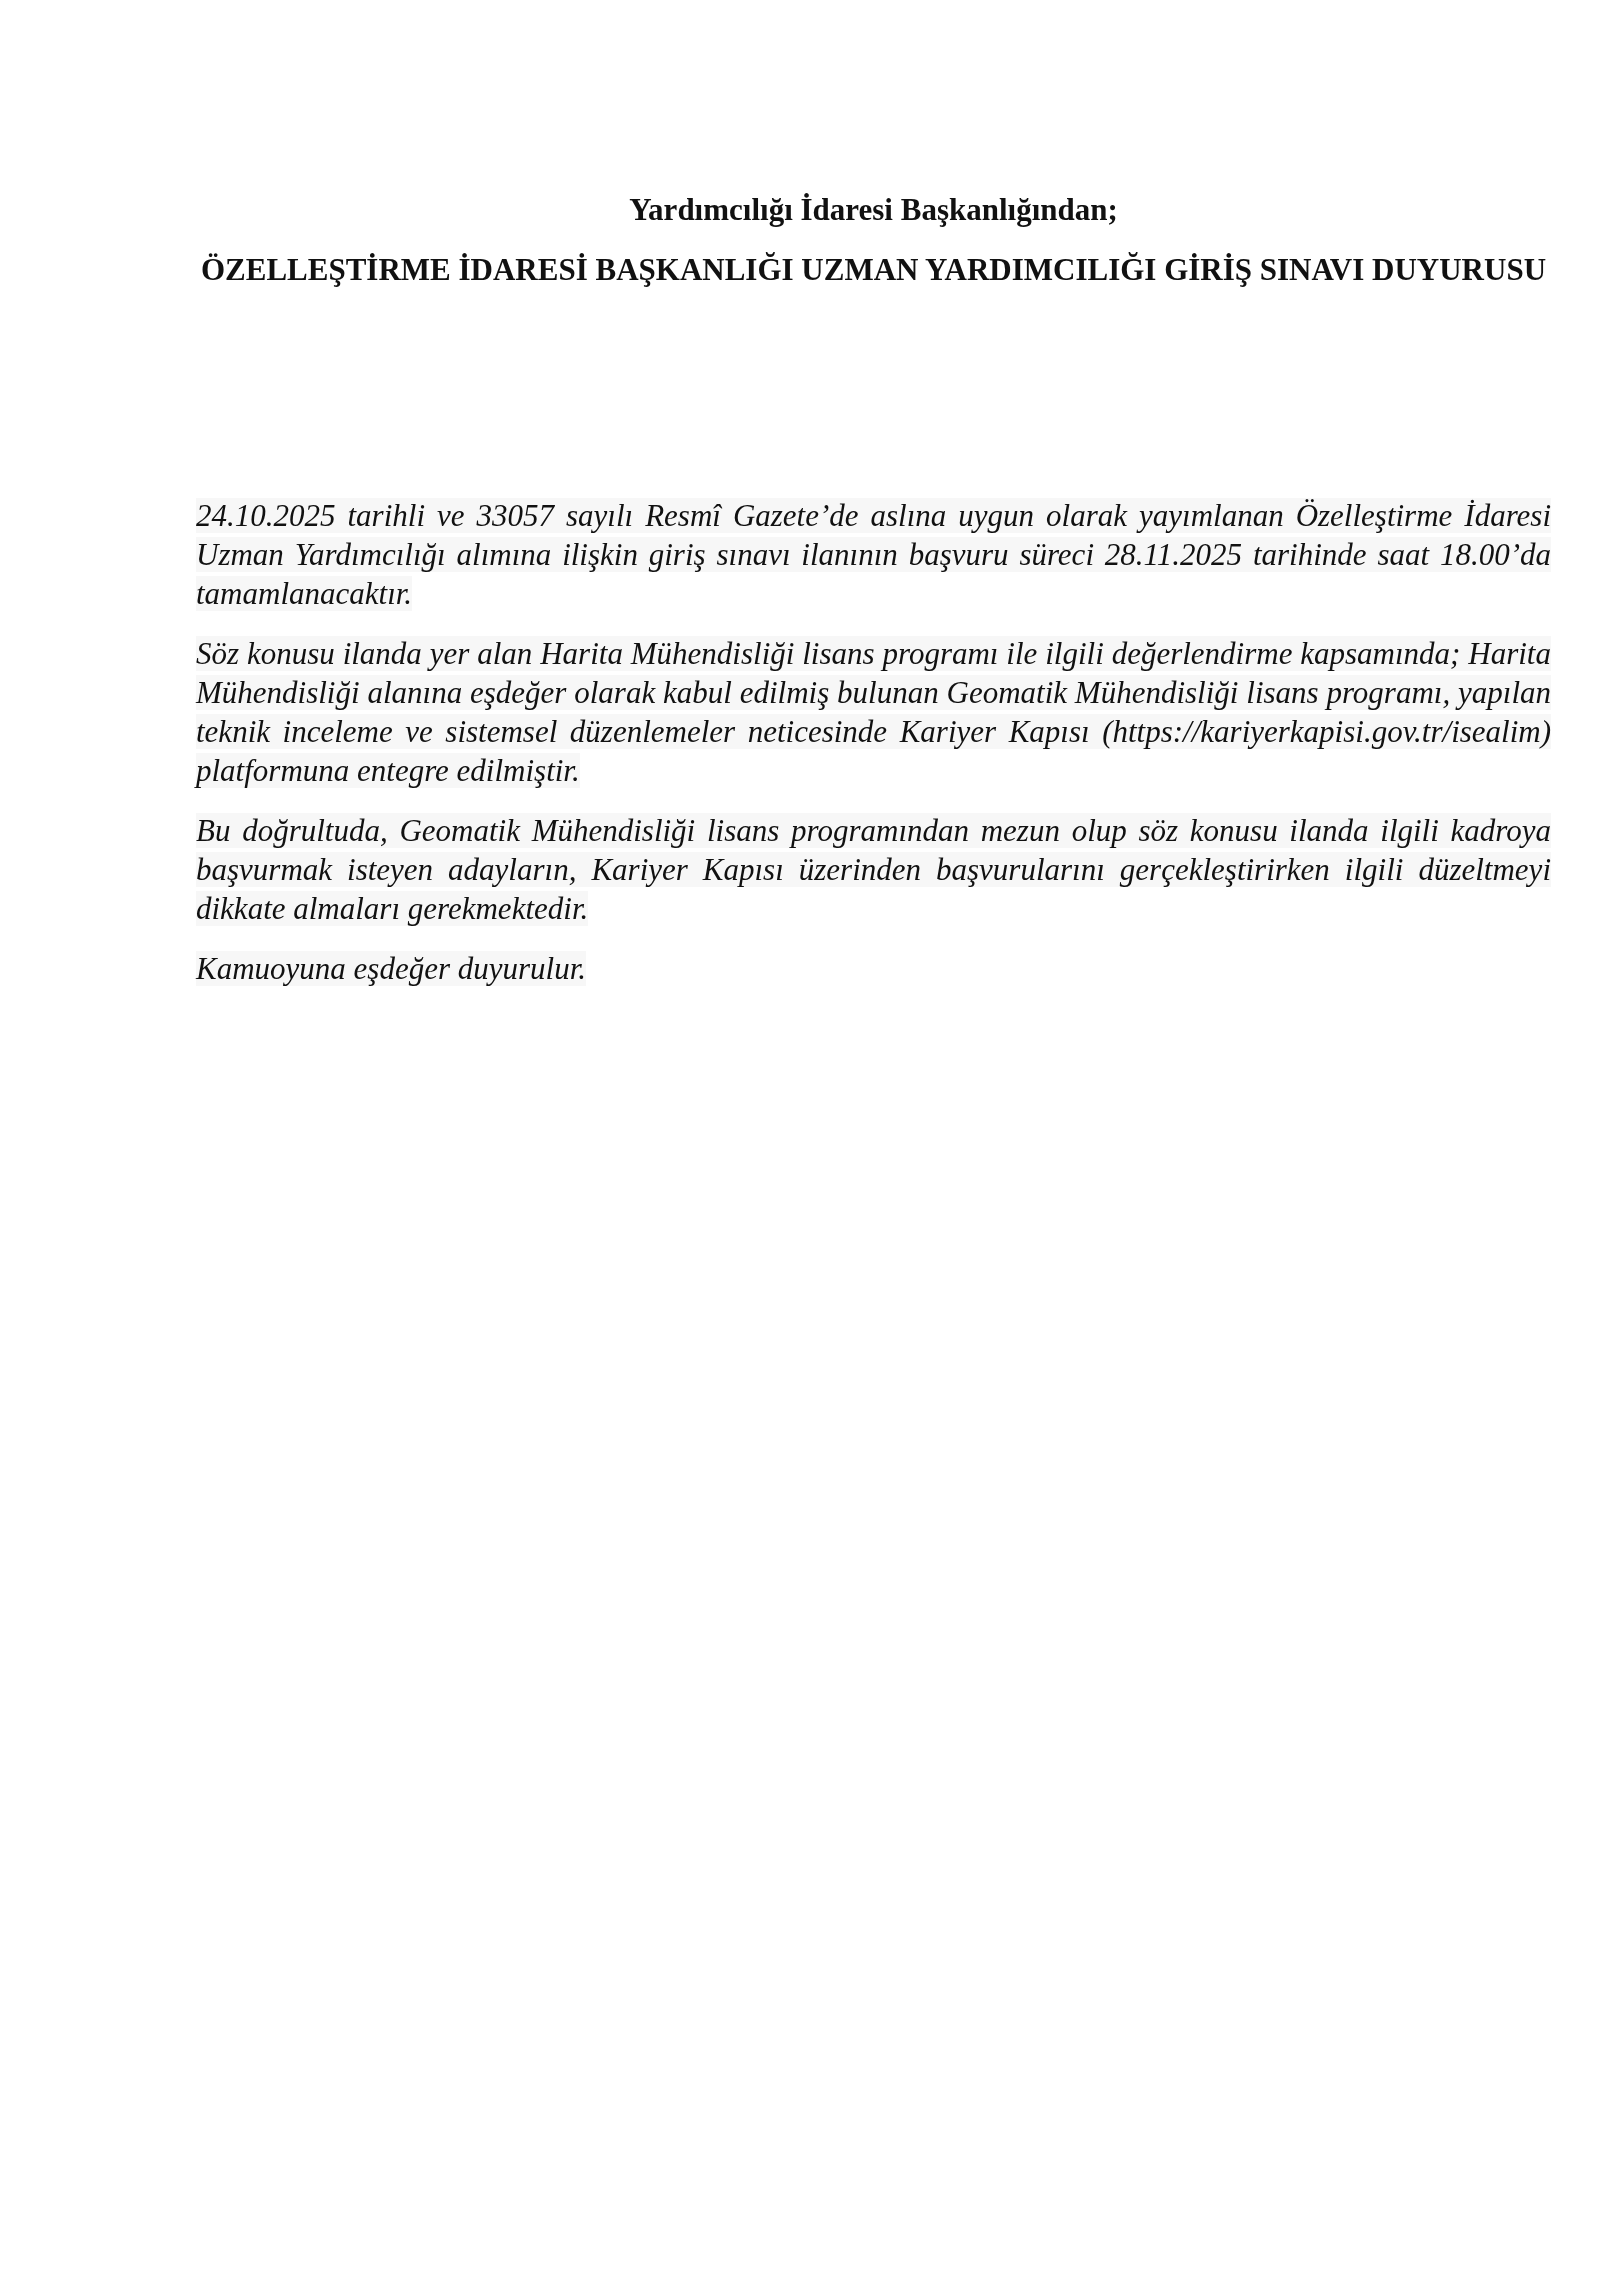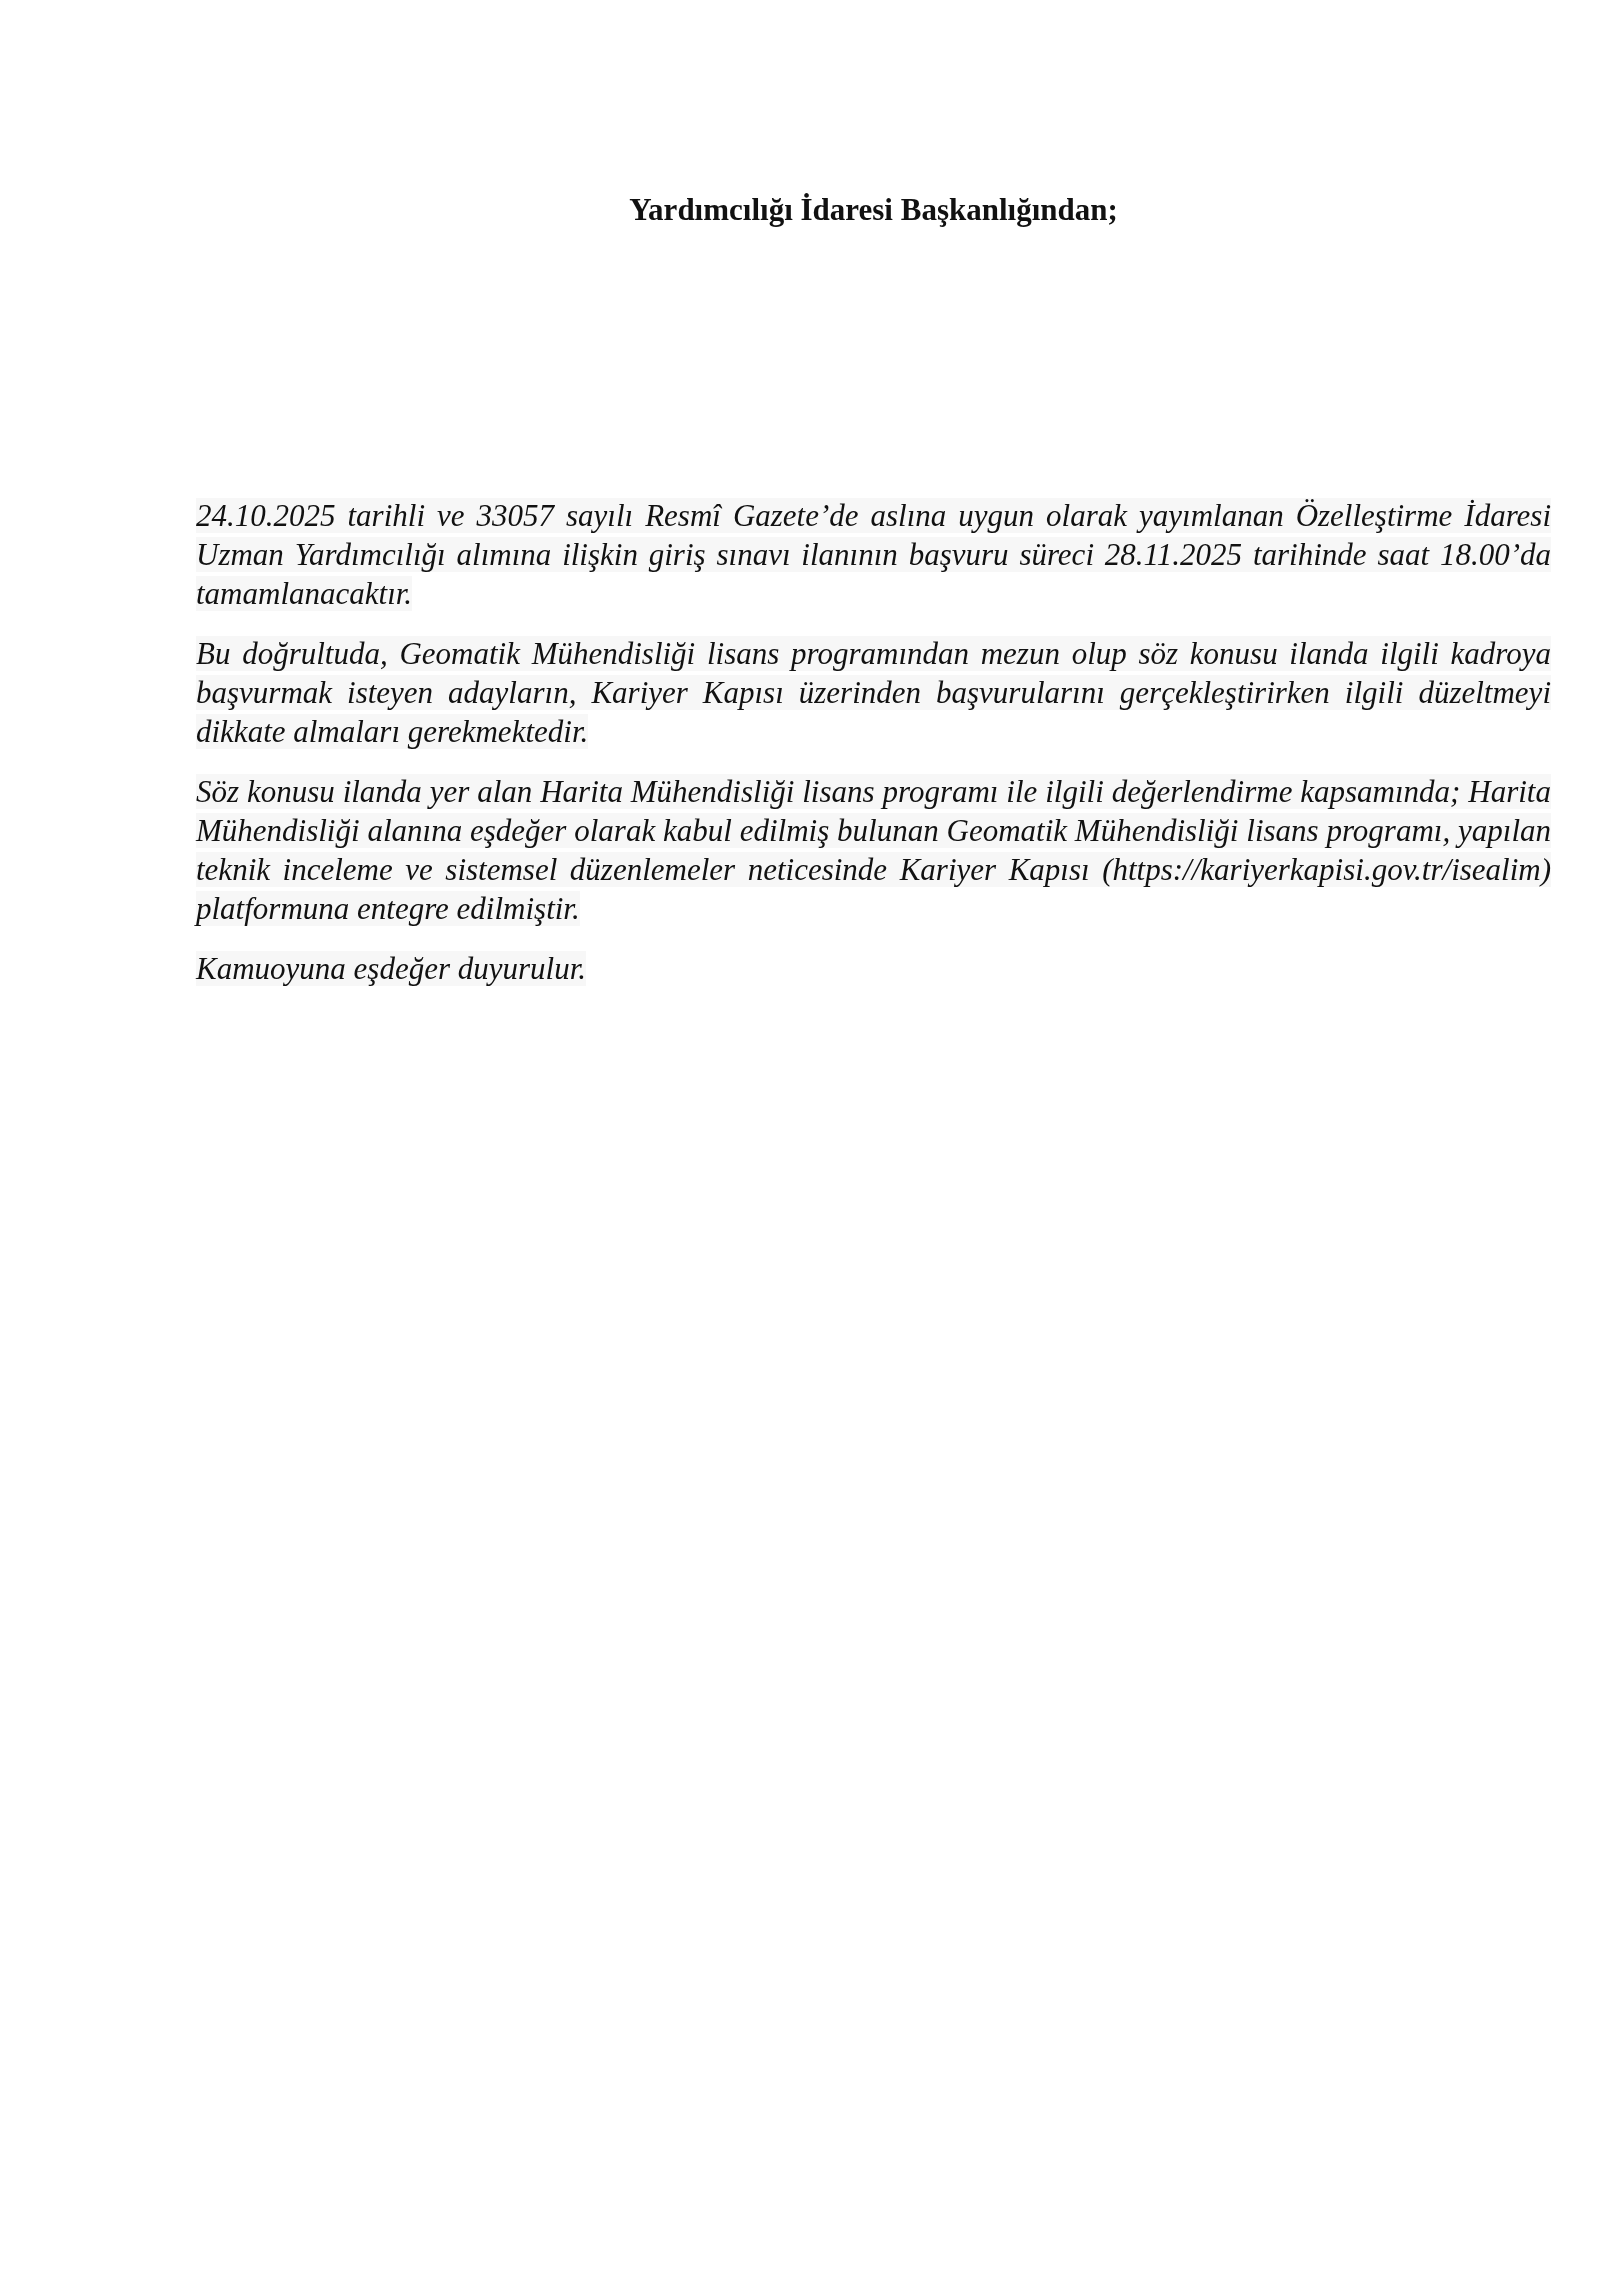--- a/index.html
+++ b/index.html
@@ -64,31 +64,32 @@
       margin-top: 3.9px;
     }
   </style>
 </head>
 <body>
 
 <div class="page">
 
   <div class="header">
     <div class="h-line h2">Yardımcılığı İdaresi Başkanlığından;</div>
+    <div class="h-line h3">ÖZELLEŞTİRME İDARESİ BAŞKANLIĞI UZMAN YARDIMCILIĞI GİRİŞ SINAVI DUYURUSU</div>
   </div>
 
   <div class="body-text">
     <p class="para">
       <span class="hl">24.10.2025 tarihli ve 33057 sayılı Resmî Gazete’de aslına uygun olarak yayımlanan Özelleştirme İdaresi Uzman Yardımcılığı alımına ilişkin giriş sınavı ilanının başvuru süreci 28.11.2025 tarihinde saat 18.00’da tamamlanacaktır.</span>
     </p>
     <p class="para">
-      <span class="hl">Bu doğrultuda, Geomatik Mühendisliği lisans programından mezun olup söz konusu ilanda ilgili kadroya başvurmak isteyen adayların, Kariyer Kapısı üzerinden başvurularını gerçekleştirirken ilgili düzeltmeyi dikkate almaları gerekmektedir.</span>
+      <span class="hl">Söz konusu ilanda yer alan Harita Mühendisliği lisans programı ile ilgili değerlendirme kapsamında; Harita Mühendisliği alanına eşdeğer olarak kabul edilmiş bulunan Geomatik Mühendisliği lisans programı, yapılan teknik inceleme ve sistemsel düzenlemeler neticesinde Kariyer Kapısı (https://kariyerkapisi.gov.tr/isealim) platformuna entegre edilmiştir.</span>
     </p>
     <p class="para">
-      <span class="hl">Söz konusu ilanda yer alan Harita Mühendisliği lisans programı ile ilgili değerlendirme kapsamında; Harita Mühendisliği alanına eşdeğer olarak kabul edilmiş bulunan Geomatik Mühendisliği lisans programı, yapılan teknik inceleme ve sistemsel düzenlemeler neticesinde Kariyer Kapısı (https://kariyerkapisi.gov.tr/isealim) platformuna entegre edilmiştir.</span>
+      <span class="hl">Bu doğrultuda, Geomatik Mühendisliği lisans programından mezun olup söz konusu ilanda ilgili kadroya başvurmak isteyen adayların, Kariyer Kapısı üzerinden başvurularını gerçekleştirirken ilgili düzeltmeyi dikkate almaları gerekmektedir.</span>
     </p>
     <p class="para closing">
       <span class="hl">Kamuoyuna eşdeğer duyurulur.</span>
     </p>
   </div>
 
 </div>
 
 
 </body></html>

